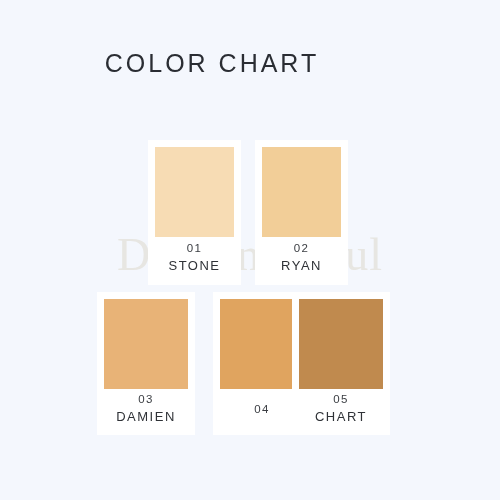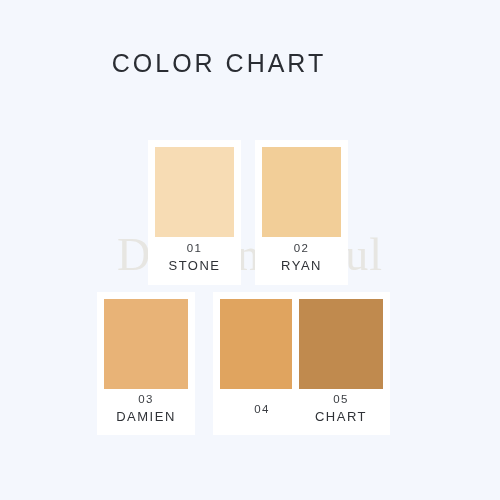--- a/index.html
+++ b/index.html
@@ -18,21 +18,21 @@
   #canvas {
     position: relative;
     width: 500px;
     height: 500px;
     background: #f4f7fd;
   }
 
   
   #chart-title {
     position: absolute;
-    left: 7px;
+    left: 0;
     top: 49px;
     width: 424px;
     text-align: center;
     font-size: 25px;
     font-weight: 300;
     letter-spacing: 3.0px;
     color: #2a2d33;
     white-space: nowrap;
     font-family: "Liberation Sans", sans-serif;
   }

